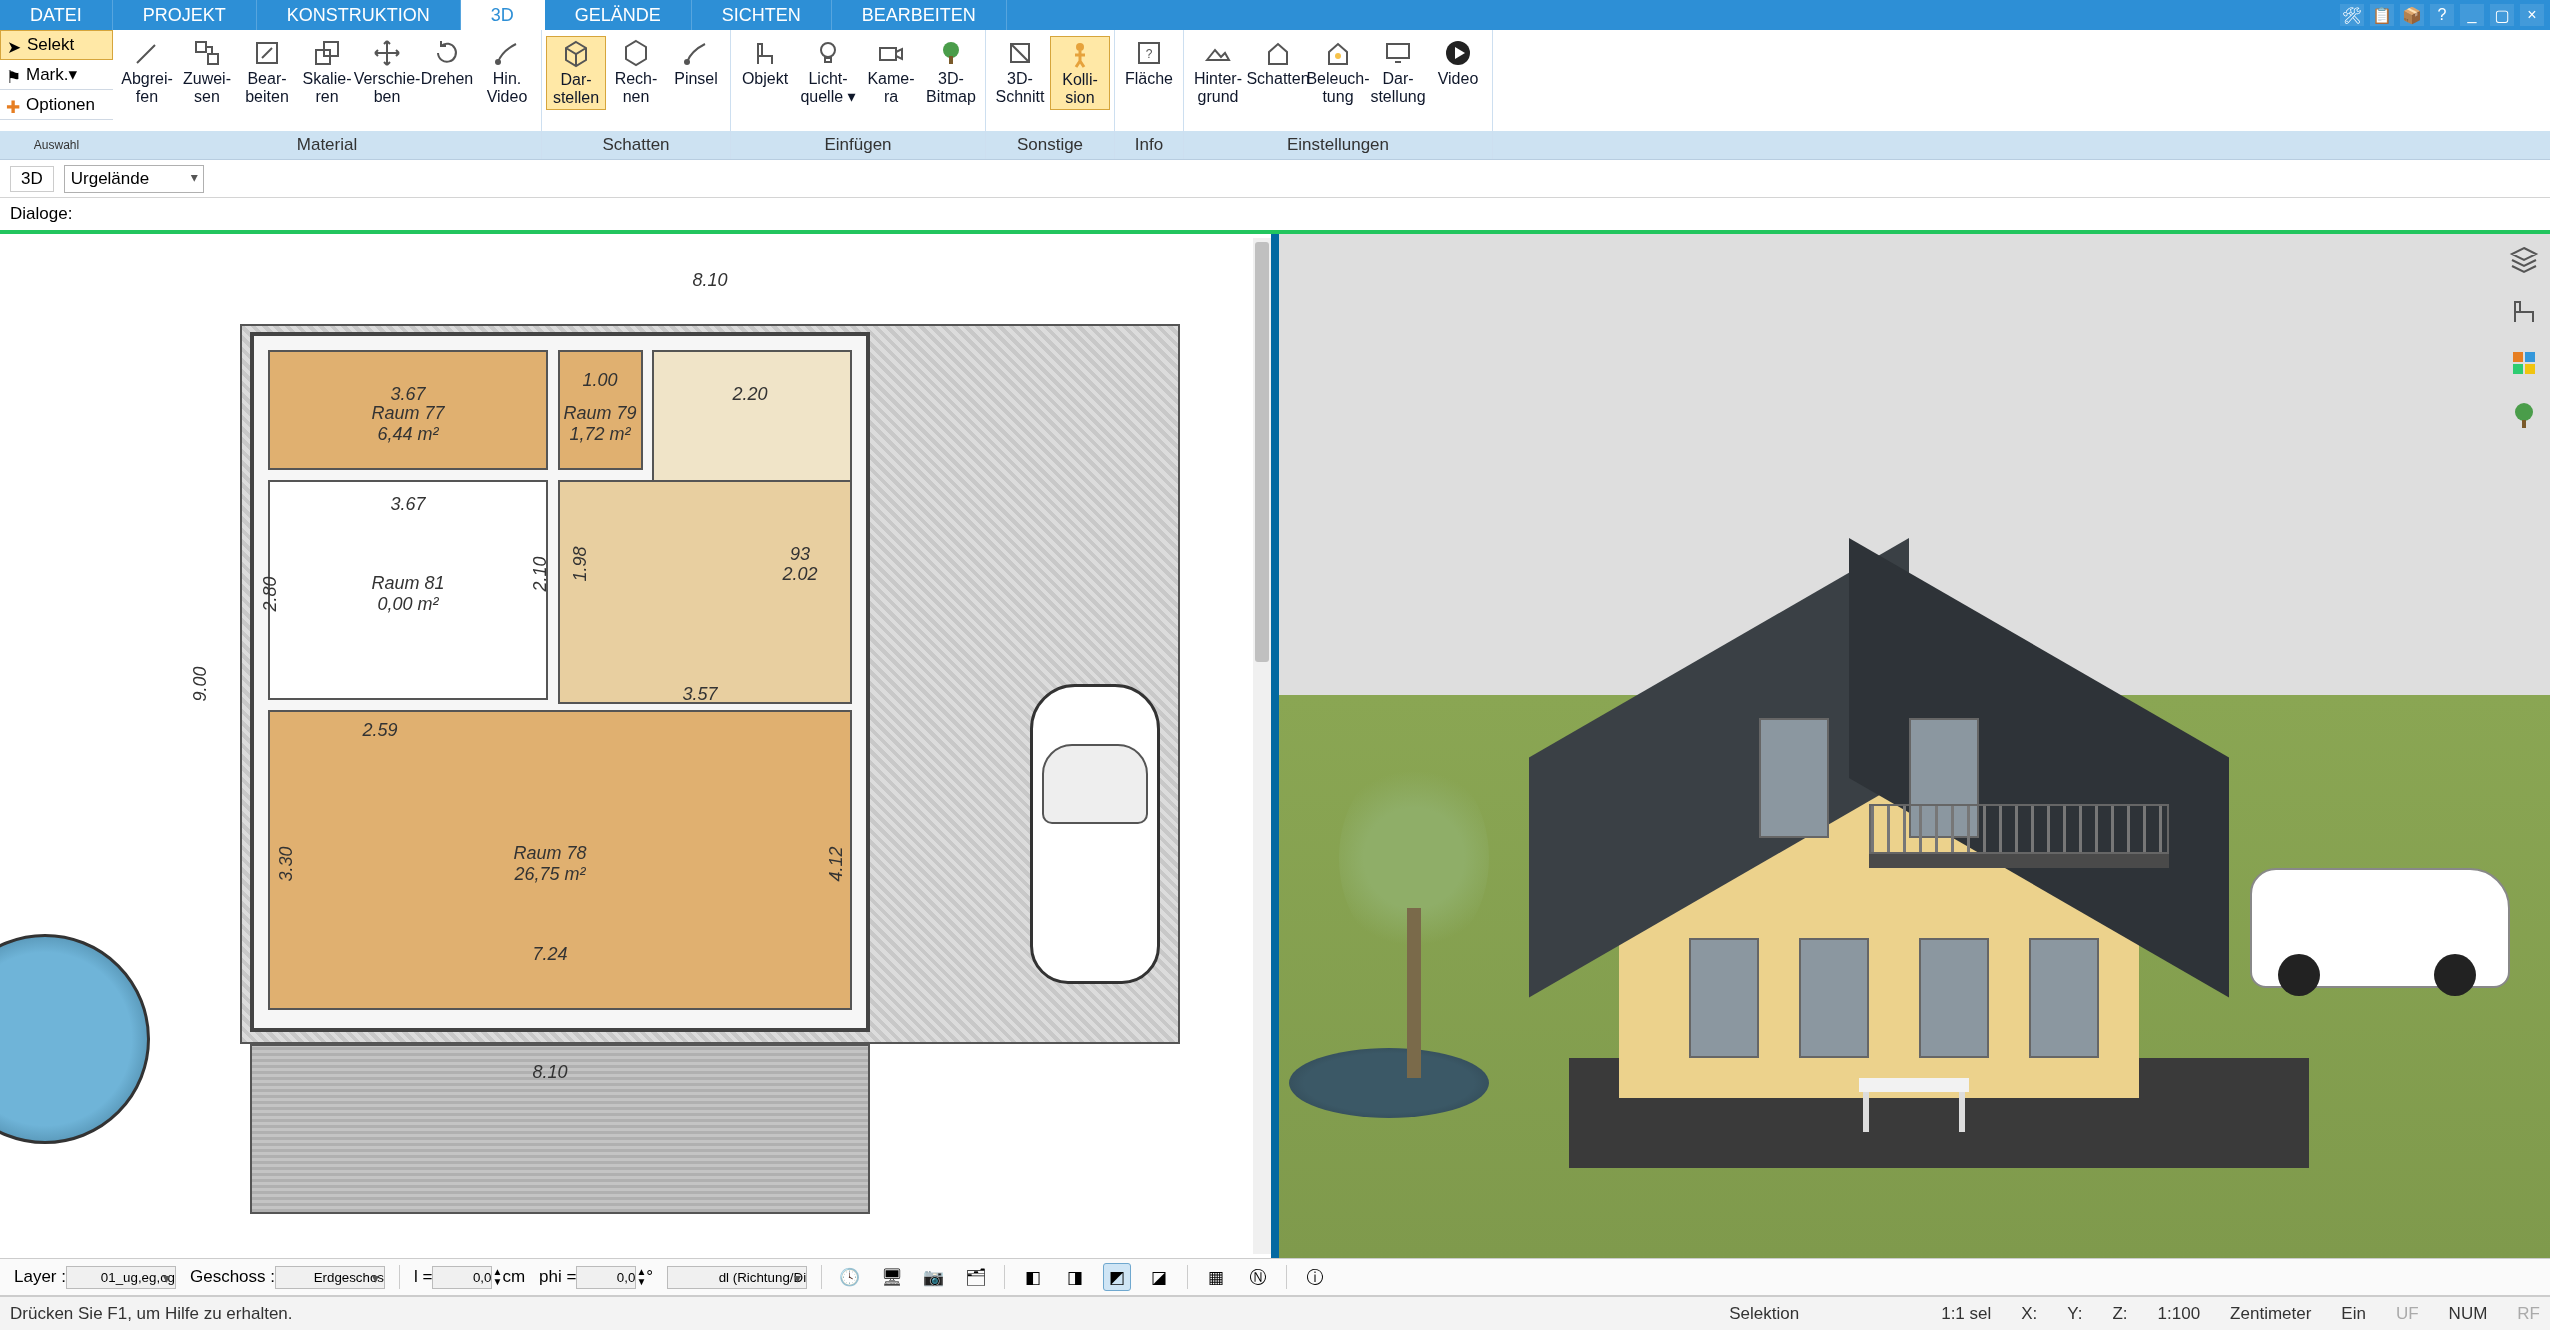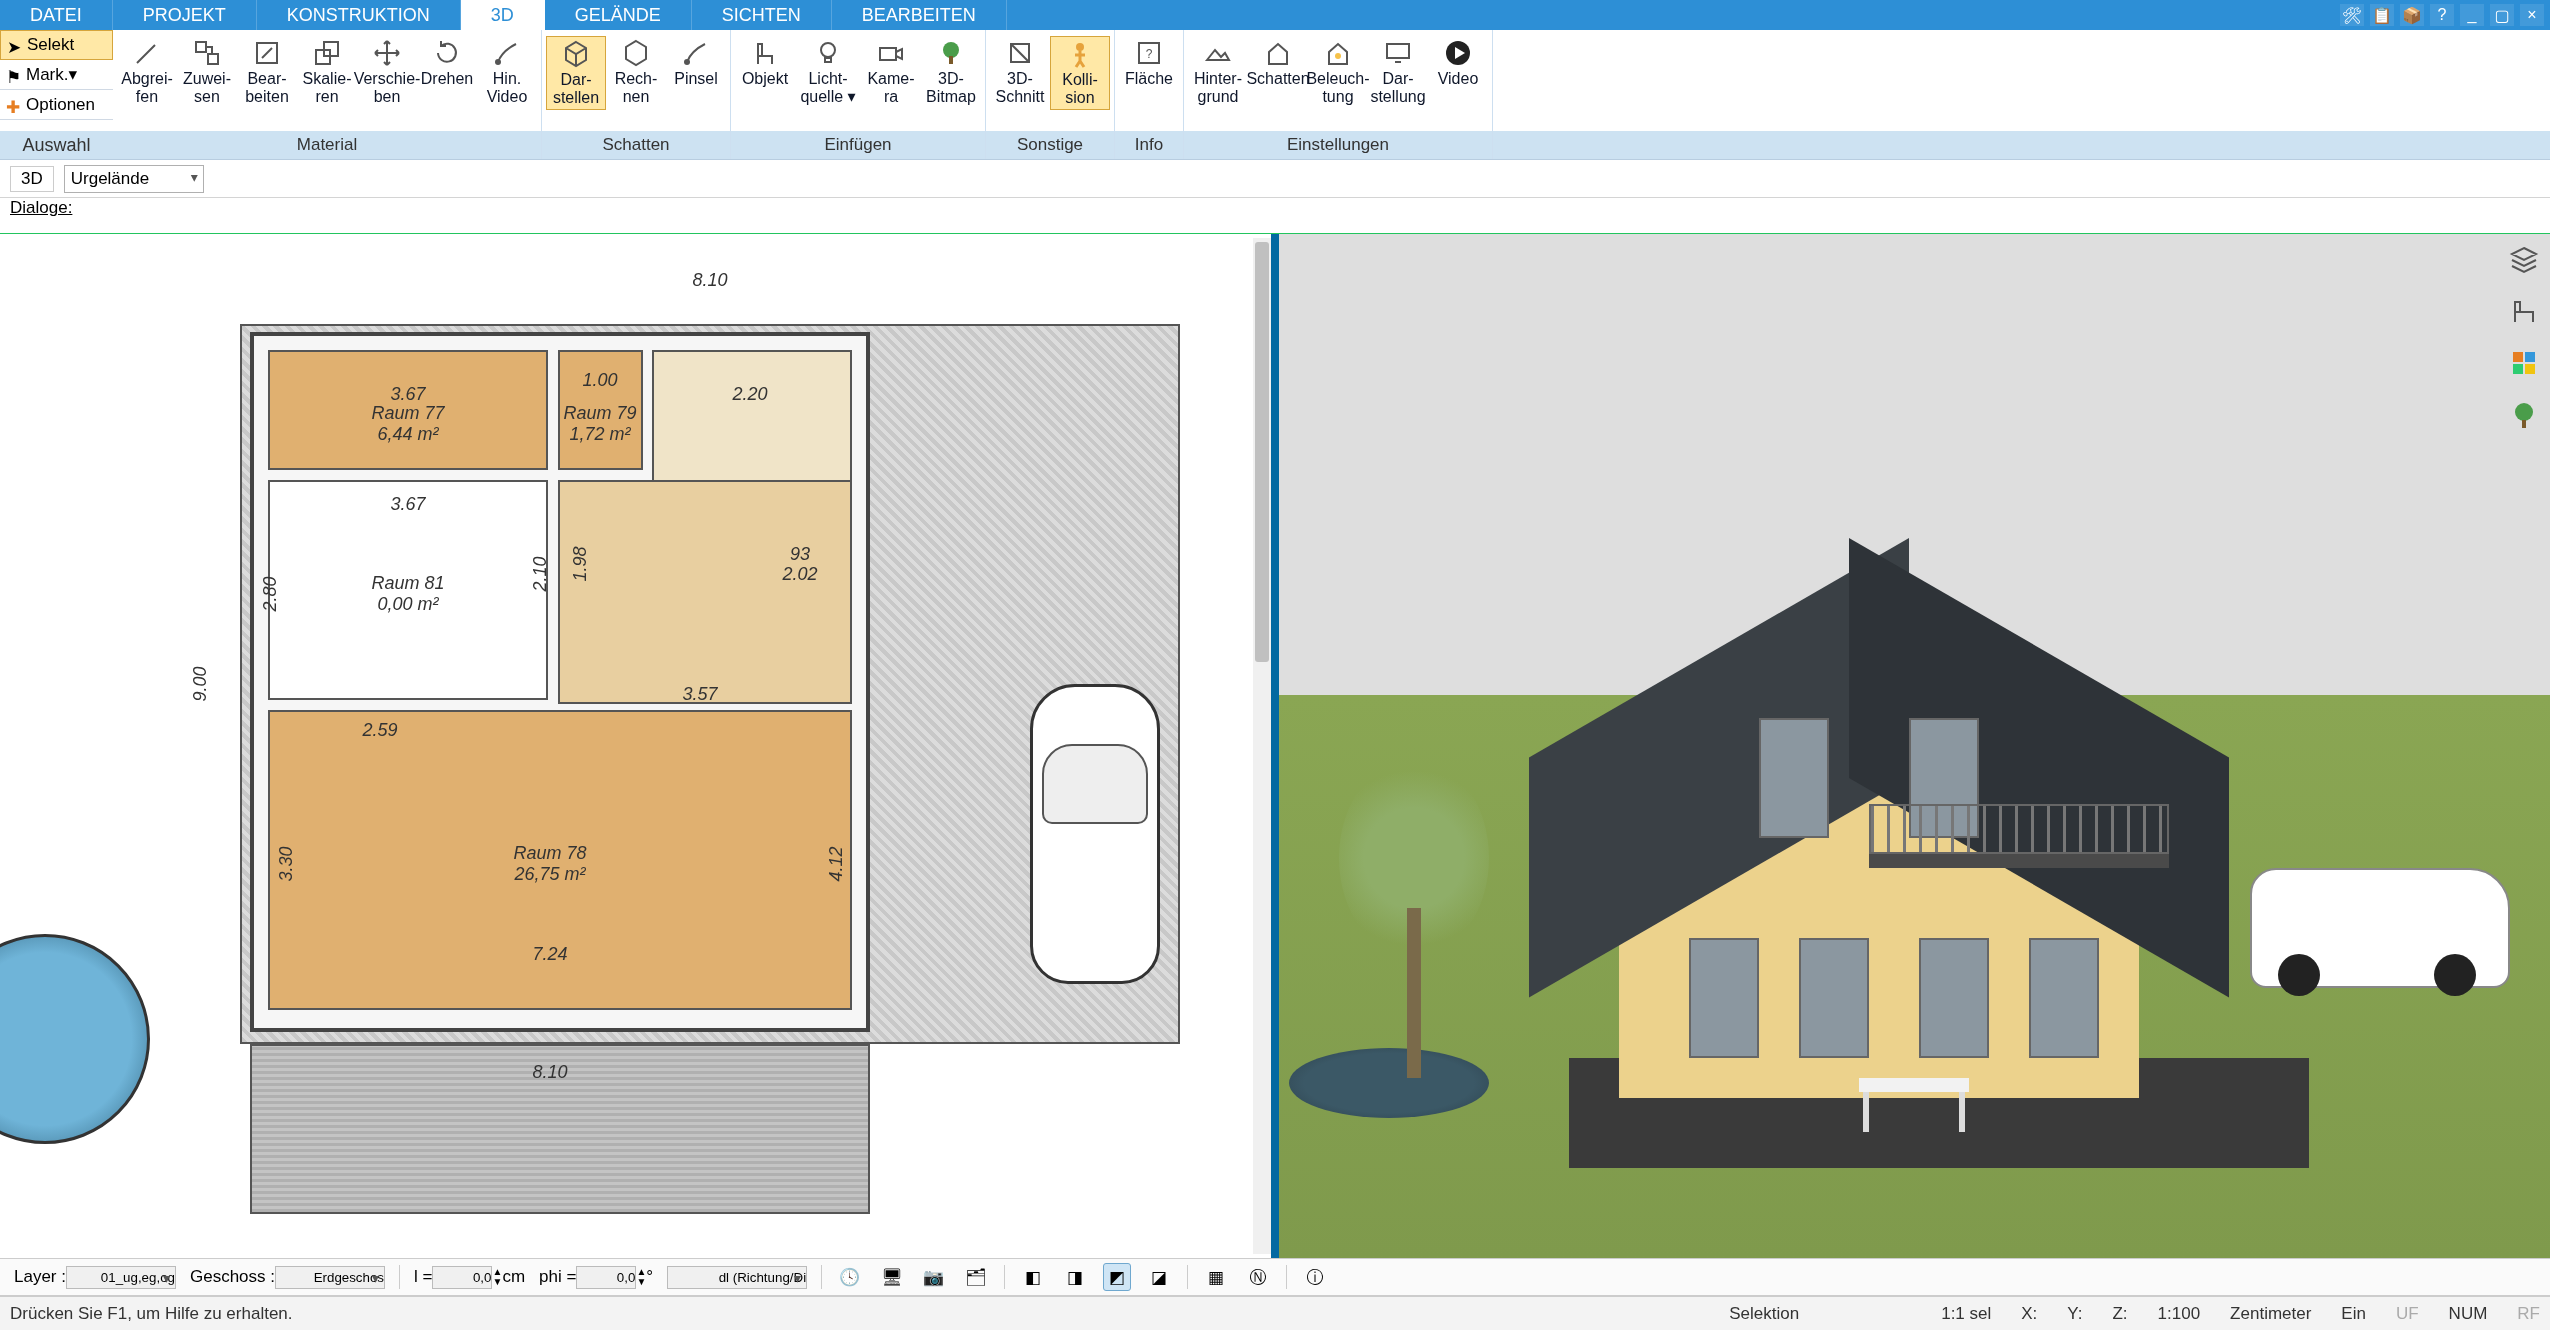--- a/index.html
+++ b/index.html
@@ -12,41 +12,41 @@
 .menu-bar .spacer { flex: 1; }
 .menu-bar .win-btns { display: flex; align-items: center; gap: 6px; padding-right: 6px; }
 .menu-bar .win-btns .wicon { width: 24px; height: 22px; display:flex; align-items:center; justify-content:center; font-size:16px; background: rgba(255,255,255,0.1); }
 
 
 .ribbon { display: flex; height: 130px; background: #fff; border-bottom: 1px solid #b8cde0; }
 .ribbon-left { width: 113px; display: flex; flex-direction: column; }
 .ribbon-left .btn { height: 30px; display:flex; align-items:center; padding: 0 6px; font-size: 17px; border-bottom:1px solid #d0d9e4; }
 .ribbon-left .btn.sel { background:#ffe8a6; border:1px solid #d6a53c; }
 .ribbon-left .btn .ic { width:16px; height:16px; margin-right:4px; }
-.ribbon-left .lbl { height: 28px; background:#cde2f2; display:flex; align-items:center; justify-content:center; font-size:18px; color:#333; }
+.ribbon-left .lbl { height: 28px; background:#cde2f2; display:flex; align-items:center; justify-content:center; font-size:12px; color:#333; }
 
 .ribbon-group { display:flex; flex-direction:column; border-right:1px solid #cddff0; }
 .ribbon-group .tools { flex:1; display:flex; align-items:flex-start; padding: 6px 4px 0 4px; gap:0; }
 .ribbon-group .label { height:28px; background:#cde2f2; display:flex; align-items:center; justify-content:center; font-size:17px; color:#333; }
 
 .tool { width: 60px; display:flex; flex-direction:column; align-items:center; padding:2px 0; cursor:pointer; }
 .tool.wide { width: 66px; }
 .tool.active { background:#ffe8a6; border:1px solid #d6a53c; }
 .tool .icon { width:34px; height:30px; margin-bottom:2px; display:flex; align-items:center; justify-content:center; }
 .tool .icon svg { width:30px; height:30px; }
 .tool .txt { font-size:16px; line-height:18px; text-align:center; color:#0f172a; white-space:pre; }
 
 
 .subbar { height: 38px; border-bottom:1px solid #d4d4d4; display:flex; align-items:center; padding: 0 10px; gap:10px; font-size:17px; }
 .subbar .label3d { background:#fff; border:1px solid #ccc; padding:2px 10px; }
 .subbar select, .subbar .combo { border:1px solid #b0b0b0; padding:3px 18px 3px 6px; font-size:17px; background:#fff; appearance:none; position:relative; }
 .combo-wrap { position:relative; display:inline-block; }
 .combo-wrap::after { content:"▾"; position:absolute; right:6px; top:4px; font-size:14px; color:#555; pointer-events:none; }
 
-.dialoge-bar { height: 36px; border-bottom:1px solid #22c55e; display:flex; align-items:flex-start; padding:0 10px; font-size:17px;text-decoration:underline; }
+.dialoge-bar { height: 36px; border-bottom:4px solid #22c55e; display:flex; align-items:center; padding:0 10px; font-size:17px; }
 
 
 .workspace { position:relative; height: calc(1330px - 30px - 130px - 38px - 36px - 38px - 34px); display:flex; }
 .pane { flex:1; position:relative; background:#fff; overflow:hidden; }
 .pane-2d { border-right: 8px solid #0369a1; }
 .pane-3d { background:#e0e0e0; }
 
 
 .plan { position:absolute; left:240px; top:30px; width:940px; height:920px; }
 .plan .outer-slab { position:absolute; left:0; top:60px; width:940px; height:720px; background:repeating-linear-gradient(45deg,#c8c8c8 0 4px,#dcdcdc 4px 8px); border:2px solid #555; }

